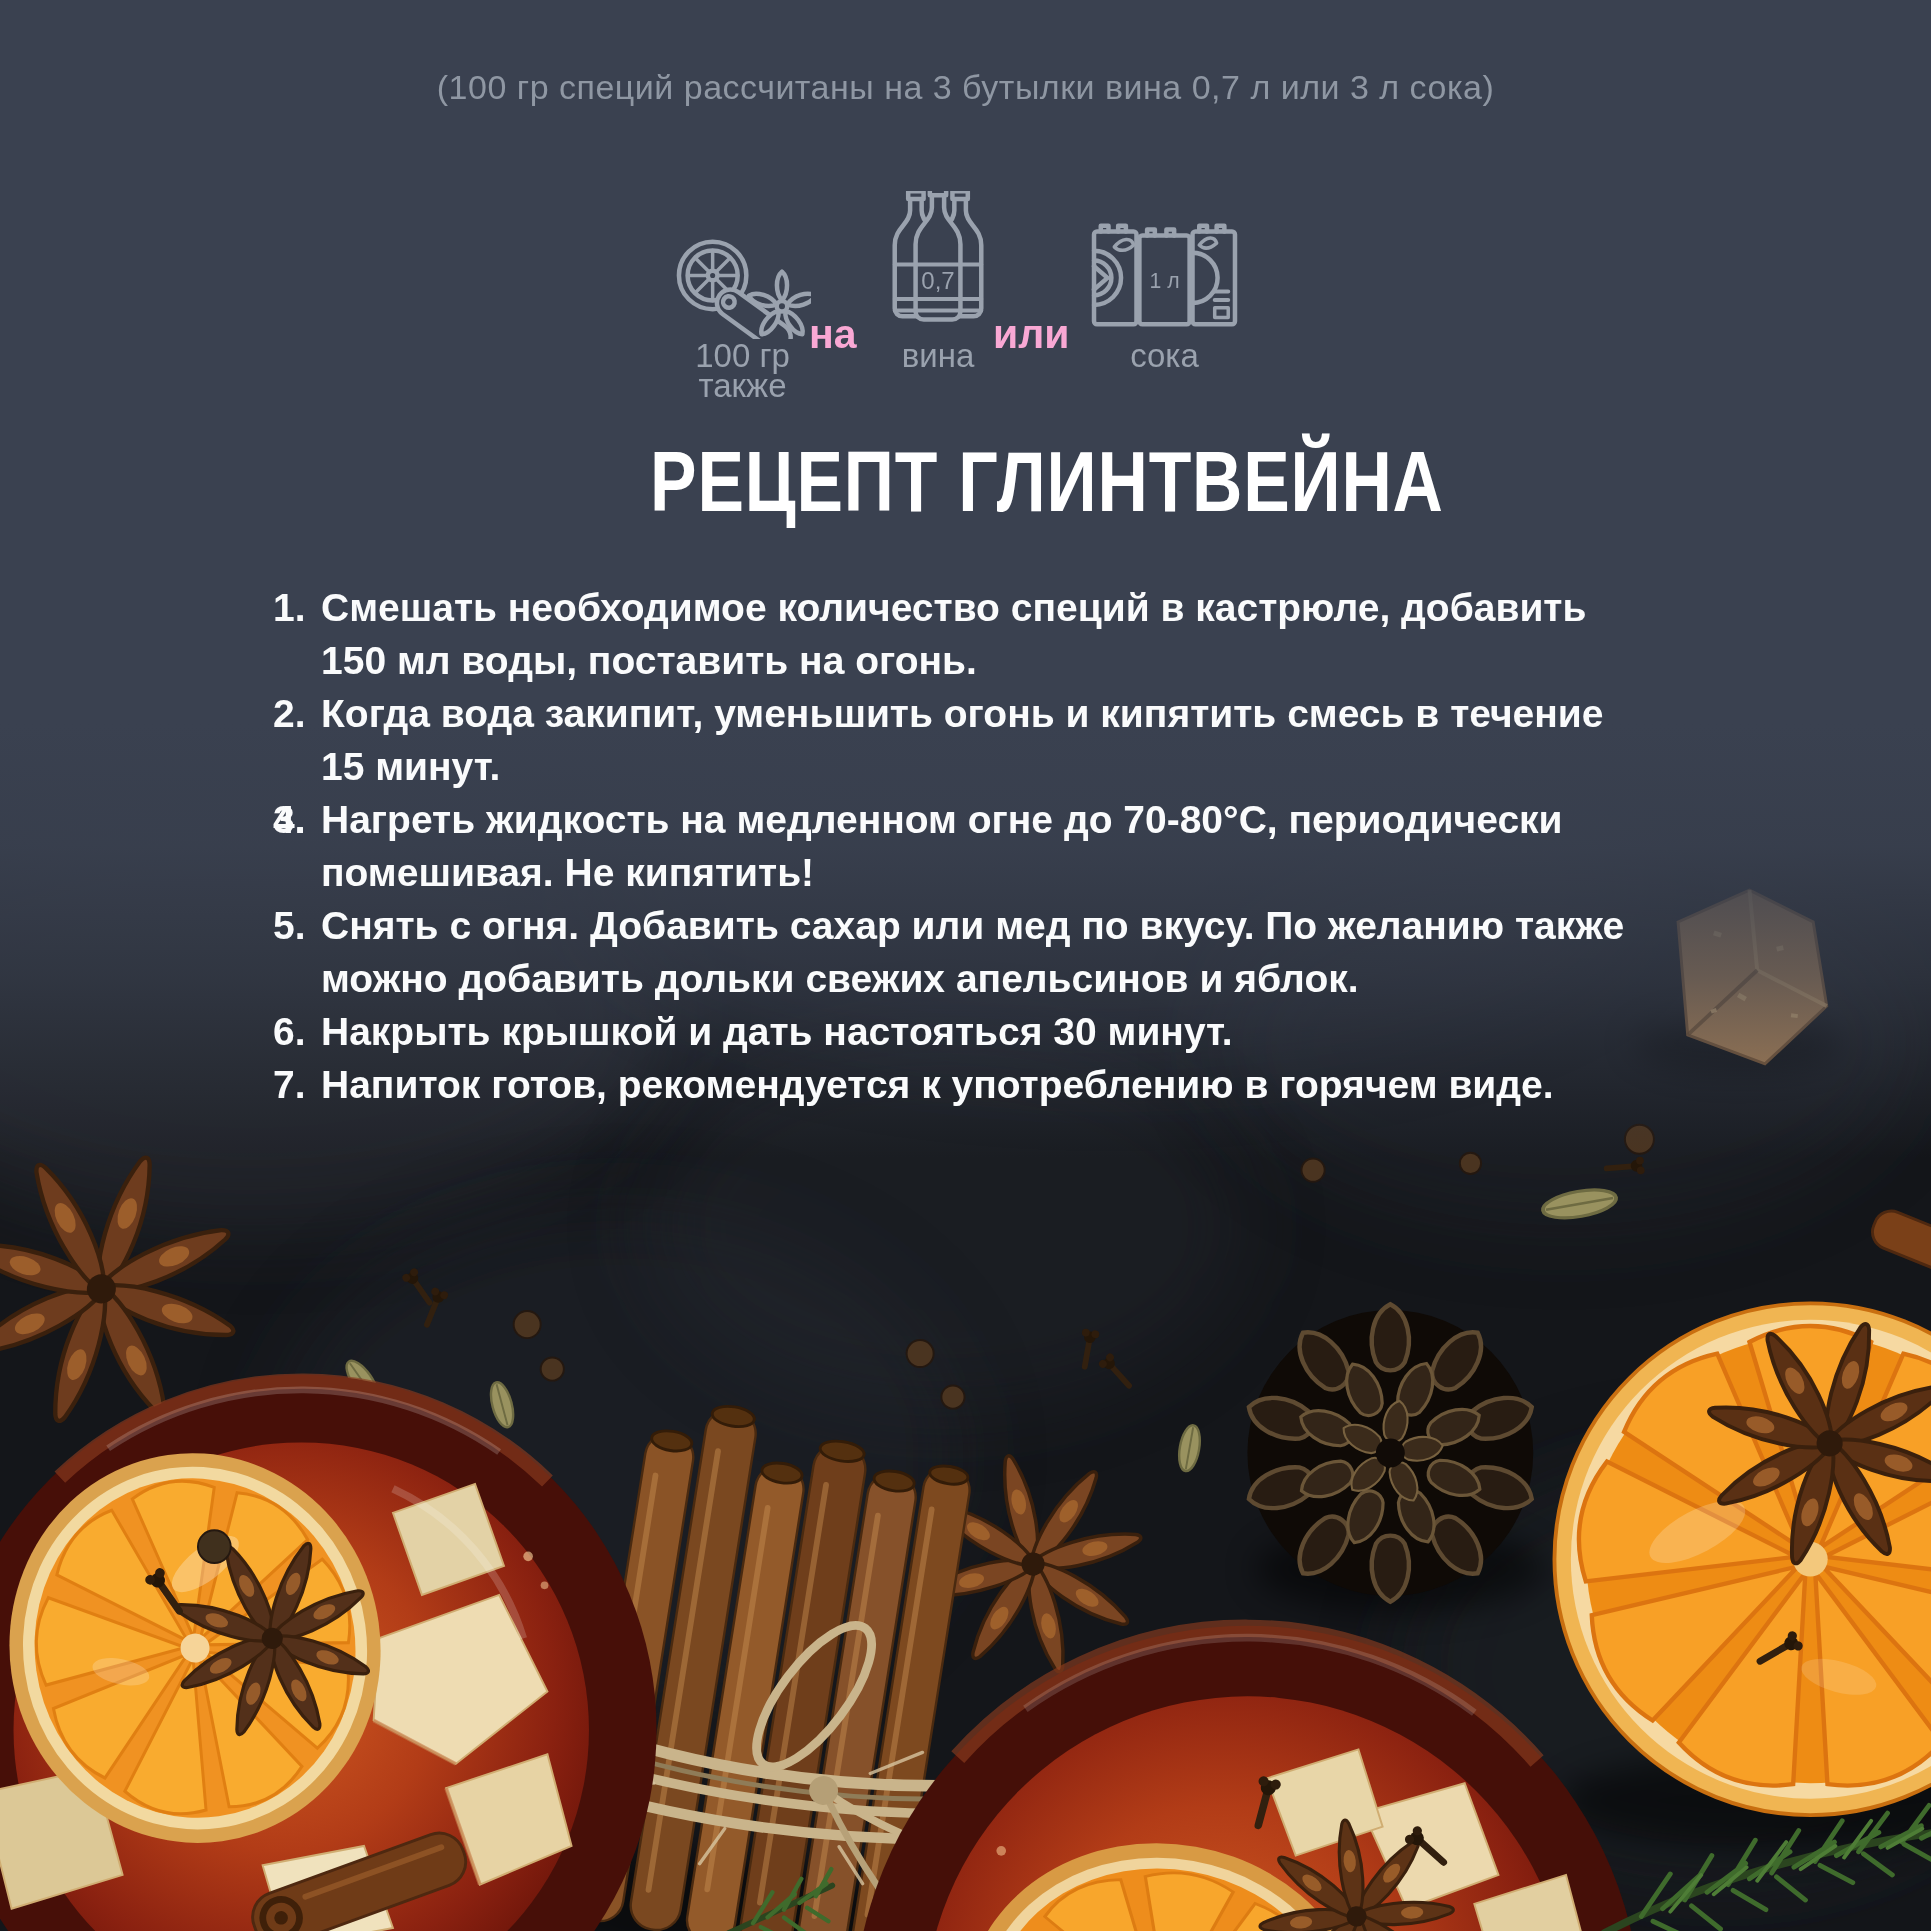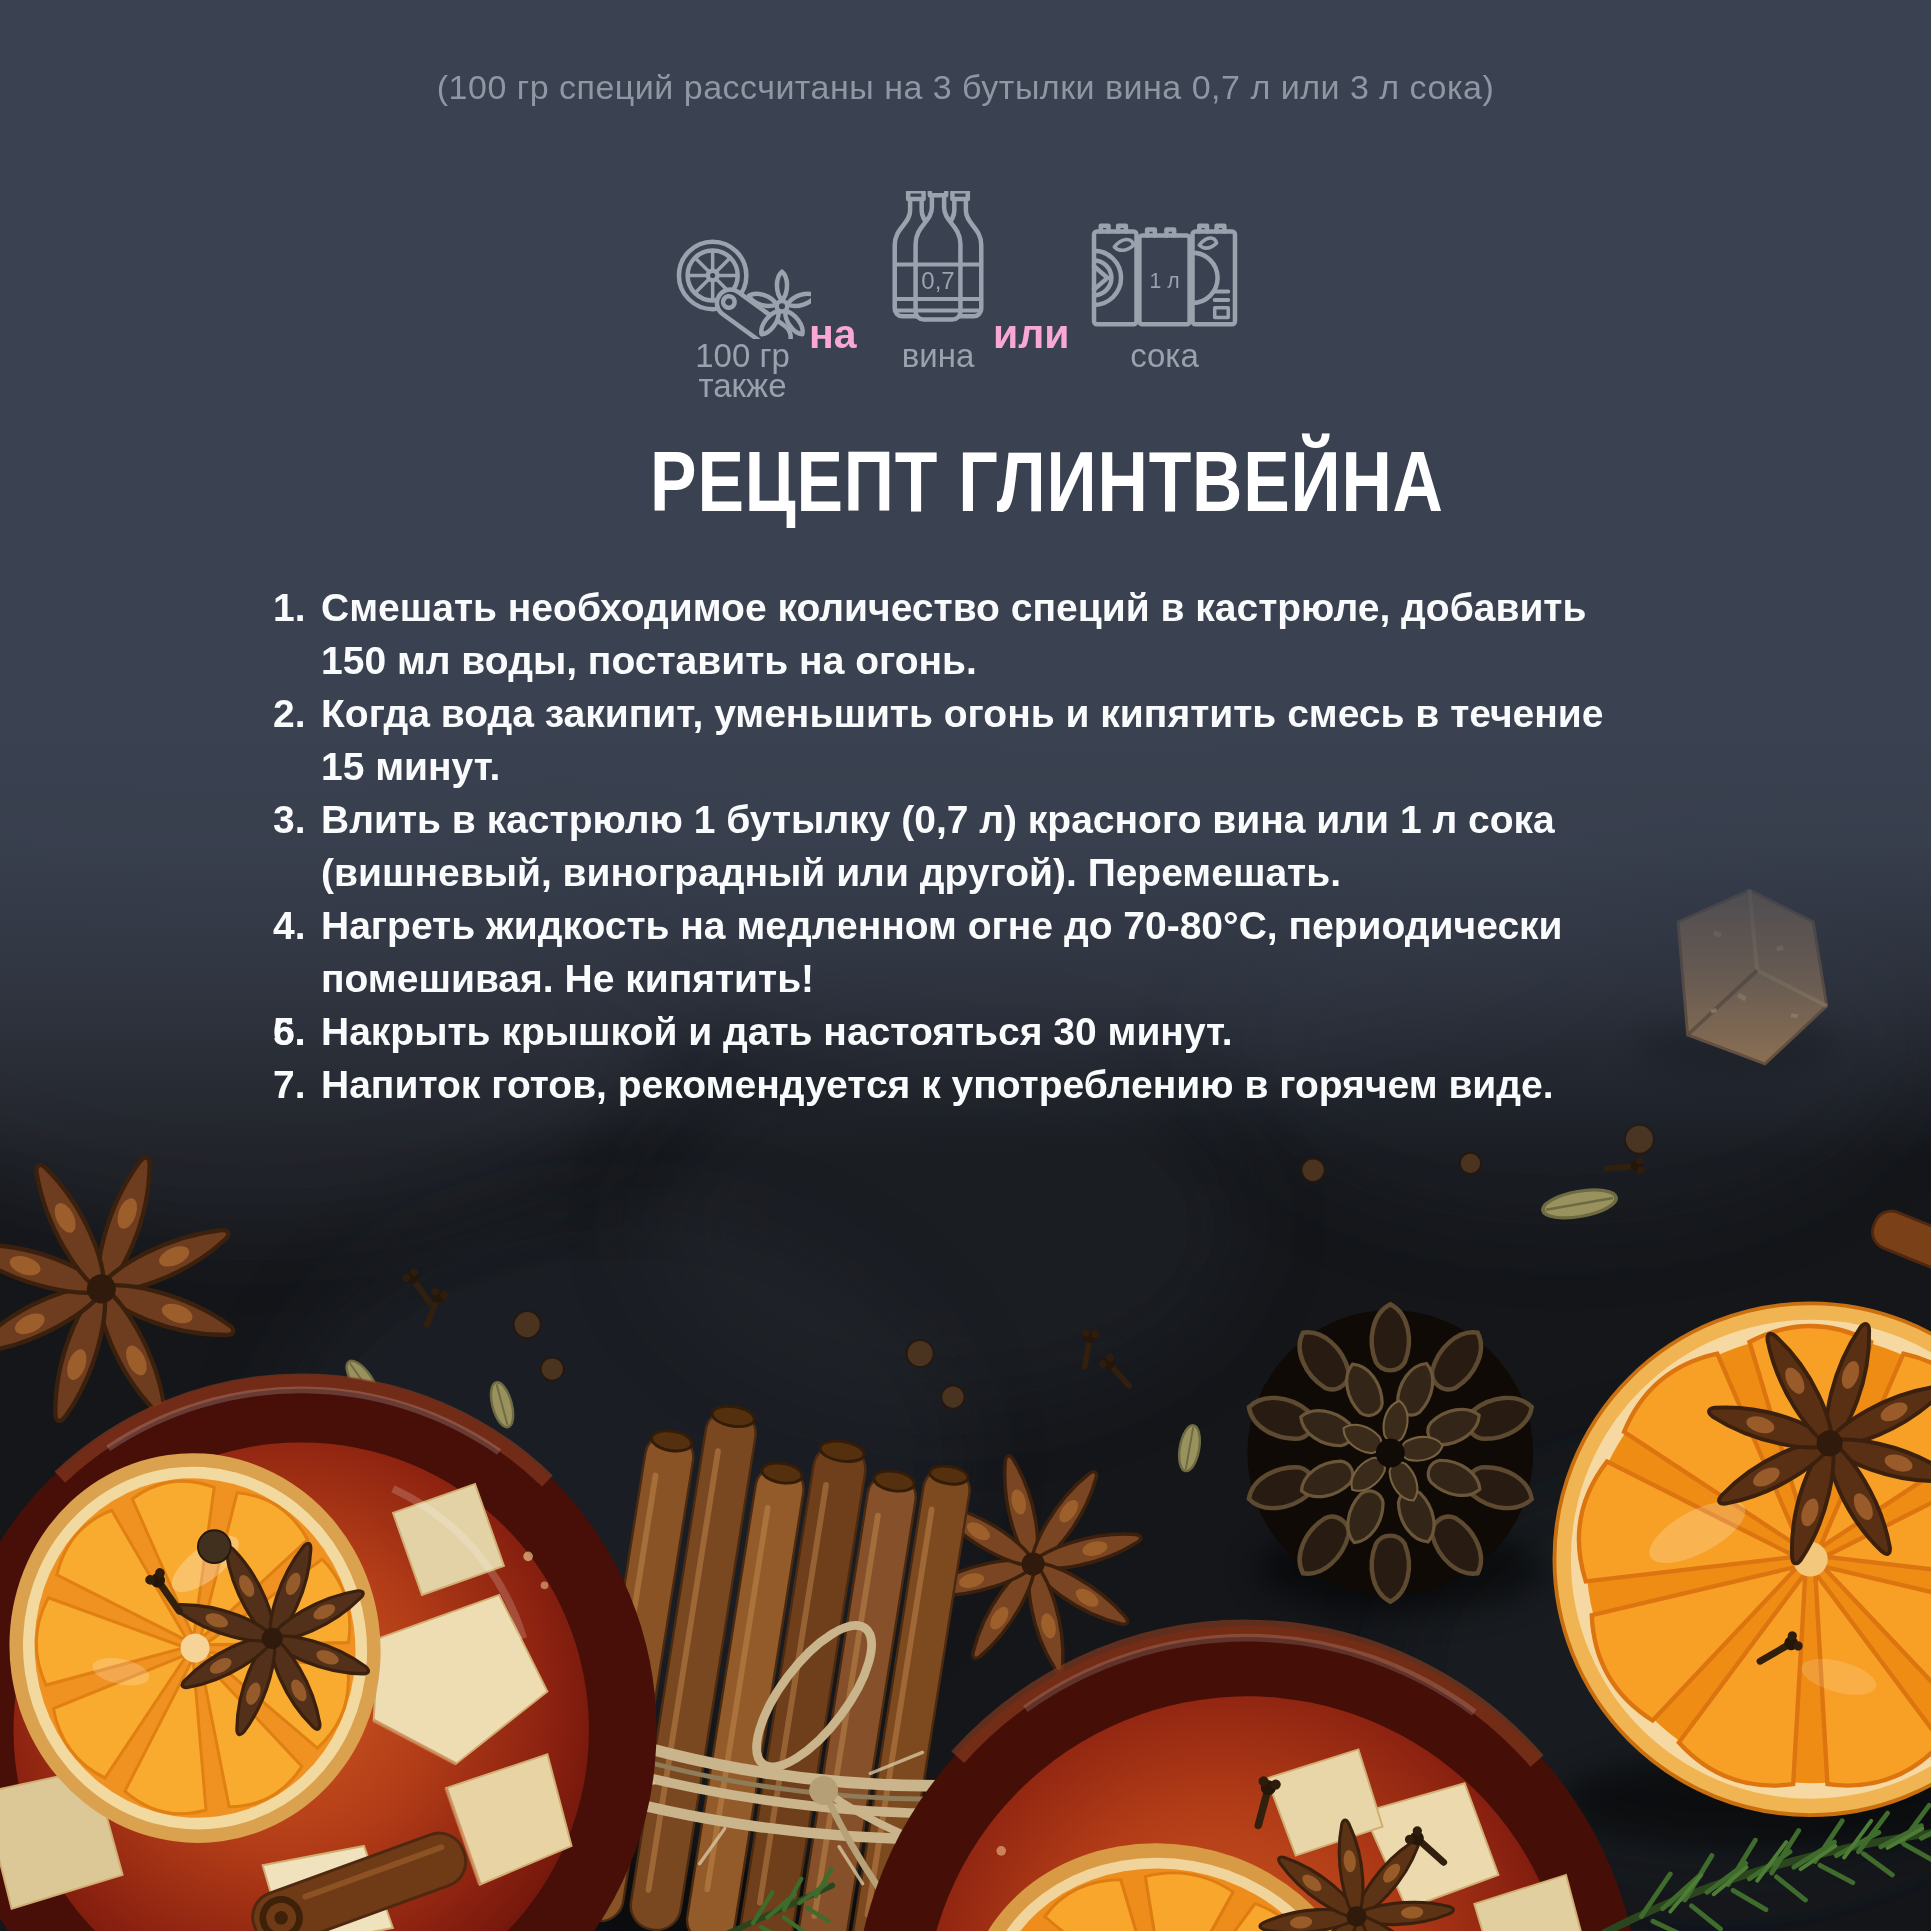--- a/index.html
+++ b/index.html
@@ -392,30 +392,30 @@
       <span class="txt">Смешать необходимое количество специй в кастрюле, добавить
 150 мл воды, поставить на огонь.</span>
     </div>
     <div class="step">
       <span class="num">2.</span>
       <span class="txt">Когда вода закипит, уменьшить огонь и кипятить смесь в течение
 15 минут.</span>
     </div>
     <div class="step">
       <span class="num">3.</span>
-      <span class="txt">Влить в кастрюлю 1 бутылку (0,7 л) красного вина или 1 л сока
-(вишневый, виноградный или другой). Перемешать.</span>
     </div>
     <div class="step">
       <span class="num">4.</span>
       <span class="txt">Нагреть жидкость на медленном огне до 70-80°С, периодически
 помешивая. Не кипятить!</span>
     </div>
     <div class="step">
       <span class="num">5.</span>
+      <span class="txt">Снять с огня. Добавить сахар или мед по вкусу. По желанию также
+можно добавить дольки свежих апельсинов и яблок.</span>
     </div>
     <div class="step">
       <span class="num">6.</span>
       <span class="txt">Накрыть крышкой и дать настояться 30 минут.</span>
     </div>
     <div class="step">
       <span class="num">7.</span>
       <span class="txt">Напиток готов, рекомендуется к употреблению в горячем виде.</span>
     </div>
   </div>

